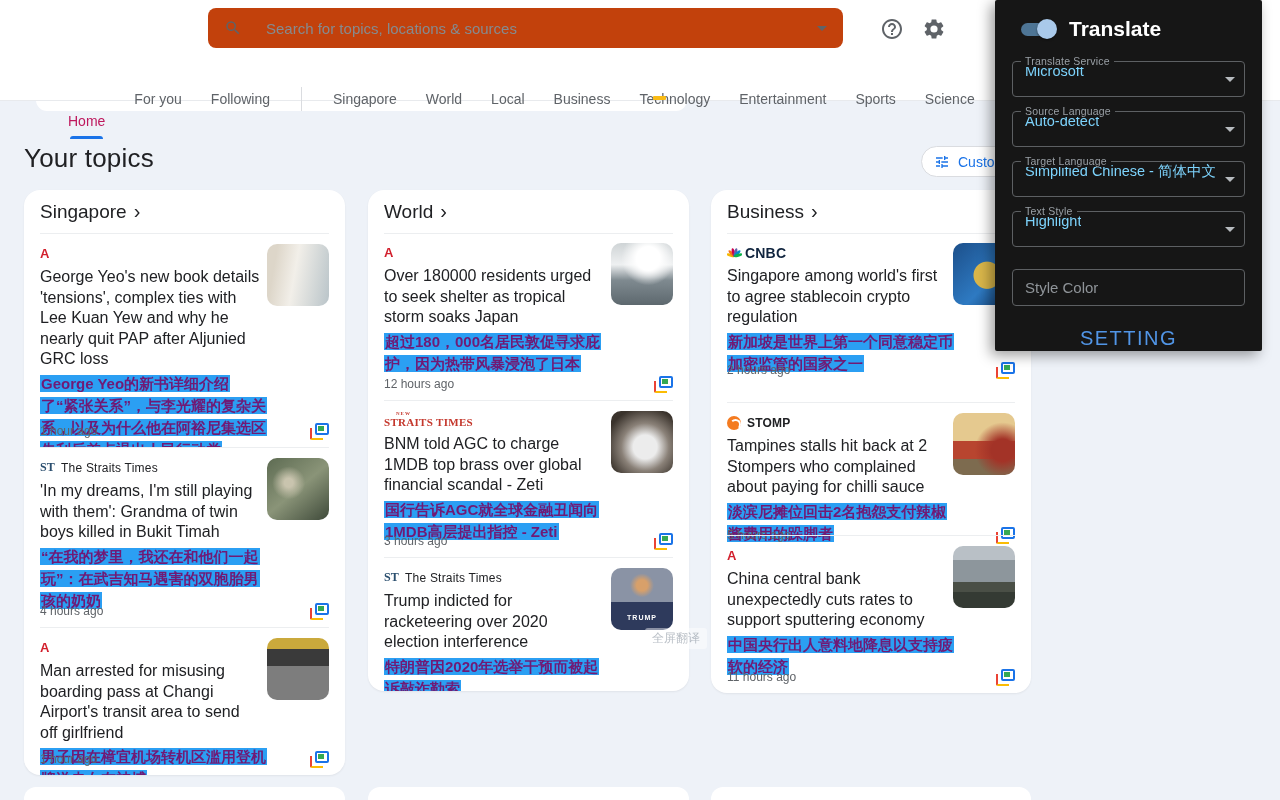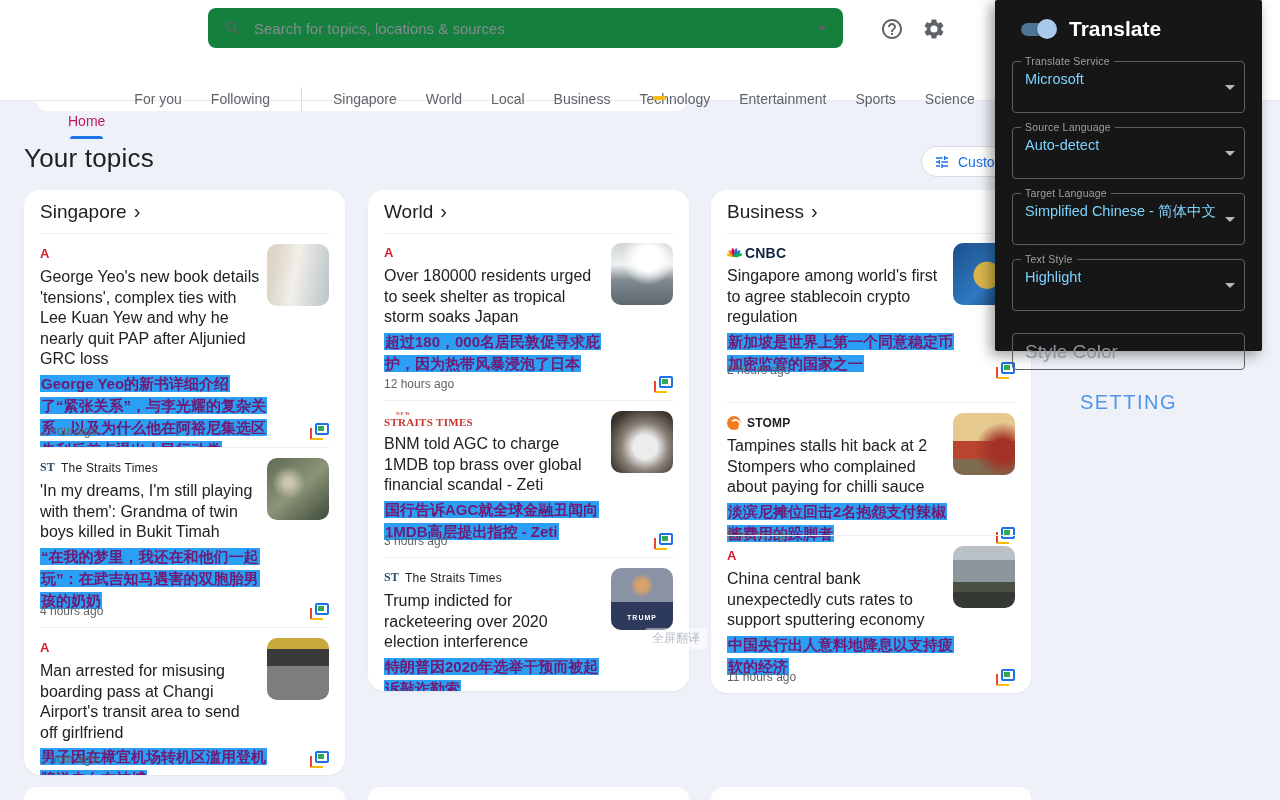--- a/index.html
+++ b/index.html
@@ -5,21 +5,21 @@
   * { box-sizing: border-box; margin: 0; padding: 0; }
   html,body { width:1280px; height:800px; overflow:hidden; }
   body {
     font-family: "Liberation Sans", "DejaVu Sans", sans-serif;
     background:#eef2f8; position:relative;
   }
   
   .header { position:absolute; top:0; left:0; width:1280px; height:101px;
     background:#fff; border-bottom:1px solid #e8eaed; z-index:5; }
   .searchbar { position:absolute; left:208px; top:8px; width:635px; height:40px;
-    background:#15803d; border-radius:8px; display:flex; align-items:center; padding:0 16px; }
+    background:#c2410c; border-radius:8px; display:flex; align-items:center; padding:0 16px;gap:12px; }
   .searchbar svg { flex:0 0 auto; margin-right:12px; }
   .searchbar input { flex:1; border:none; outline:none; background:transparent;
     font-size:15px; color:#202124; font-family:inherit; }
   .searchbar input::placeholder { color:#858b90; }
   .sb-caret { width:0; height:0; border-left:5px solid transparent; border-right:5px solid transparent;
     border-top:5px solid #5f6368; margin-left:10px; cursor:pointer; }
   .hdr-ic { position:absolute; top:17px; width:24px; height:24px; cursor:pointer; }
   .hdr-help { left:880px; } .hdr-gear { left:922px; }
   .nav { position:absolute; left:68px; top:69px; display:flex; align-items:center; gap:29px;
     font-size:14px; font-weight:500; color:#5f6368; }
@@ -98,30 +98,30 @@
     background:rgba(255,255,255,.45); color:rgba(125,136,150,.55); font-size:12px; z-index:3; cursor:pointer; }
   
   .panel { position:absolute; left:995px; top:0; width:267px; height:351px; background:#161616;
     z-index:30; border-radius:2px; box-shadow:-4px 4px 14px rgba(0,0,0,.4); color:#fff; }
   .p-toggle-row { display:flex; align-items:center; gap:16px; margin:17px 0 0 26px; }
   .switch { position:relative; width:32px; height:13px; background:#4e7595; border-radius:7px; cursor:pointer; }
   .switch .knob { position:absolute; right:-4px; top:-4px; width:20px; height:20px; border-radius:50%;
     background:#a9c9ea; box-shadow:0 1px 2px rgba(0,0,0,.5); }
   .p-title { font-size:21px; font-weight:600; }
   .fields { margin:20px 17px 0; }
-  .field { position:relative; height:52px; border:1px solid #5d6063; border-radius:4px;
+  .field { position:relative; height:36px; border:1px solid #5d6063; border-radius:4px;
     margin-bottom:14px; display:flex; align-items:center; padding:0 26px 16px 12px; cursor:pointer; }
   .field .flabel { position:absolute; top:-7px; left:8px; background:#161616; padding:0 4px;
     font-size:10.5px; color:#9aa0a6; letter-spacing:.2px; }
   .field .fvalue { font-size:14.5px; font-weight:400; color:#7dd3fc; white-space:nowrap; overflow:hidden; }
   .fcaret { position:absolute; right:9px; top:50%; margin-top:-2px; width:0; height:0;
     border-left:5px solid transparent; border-right:5px solid transparent; border-top:5px solid #b7bbbf; }
   .color-box { height:37px; border:1px solid #5d6063; border-radius:4px; margin:22px 17px 0; display:flex; align-items:center; }
   .color-box input { width:100%; background:transparent; border:none; outline:none; color:#e8eaed;
-    font-size:19px; padding:0 12px; font-family:inherit; }
+    font-size:15px; padding:0 12px; font-family:inherit; }
   .color-box input::placeholder { color:#8f9499; }
   .setting-link { margin-top:21px; text-align:center; color:#5195e6; font-size:20px;
     font-weight:500; letter-spacing:1.5px; cursor:pointer; }
 </style>
 </head>
 <body>
 
 <div class="header">
   <div class="searchbar">
     <svg width="18" height="18" viewBox="0 0 24 24">

